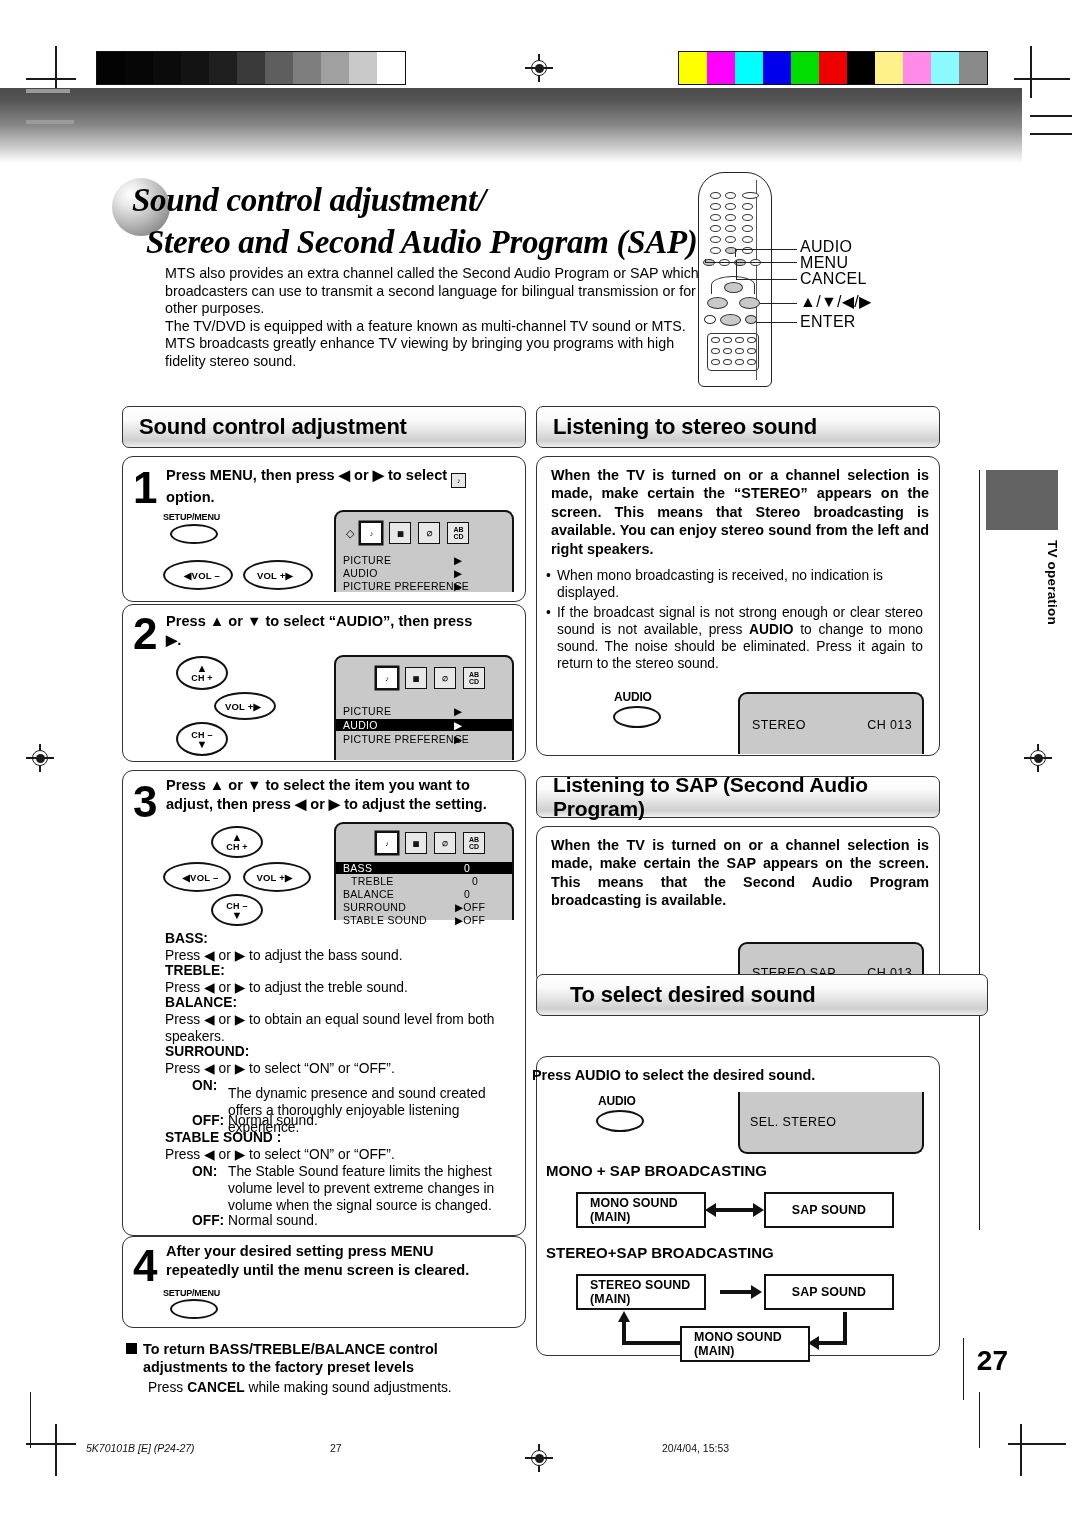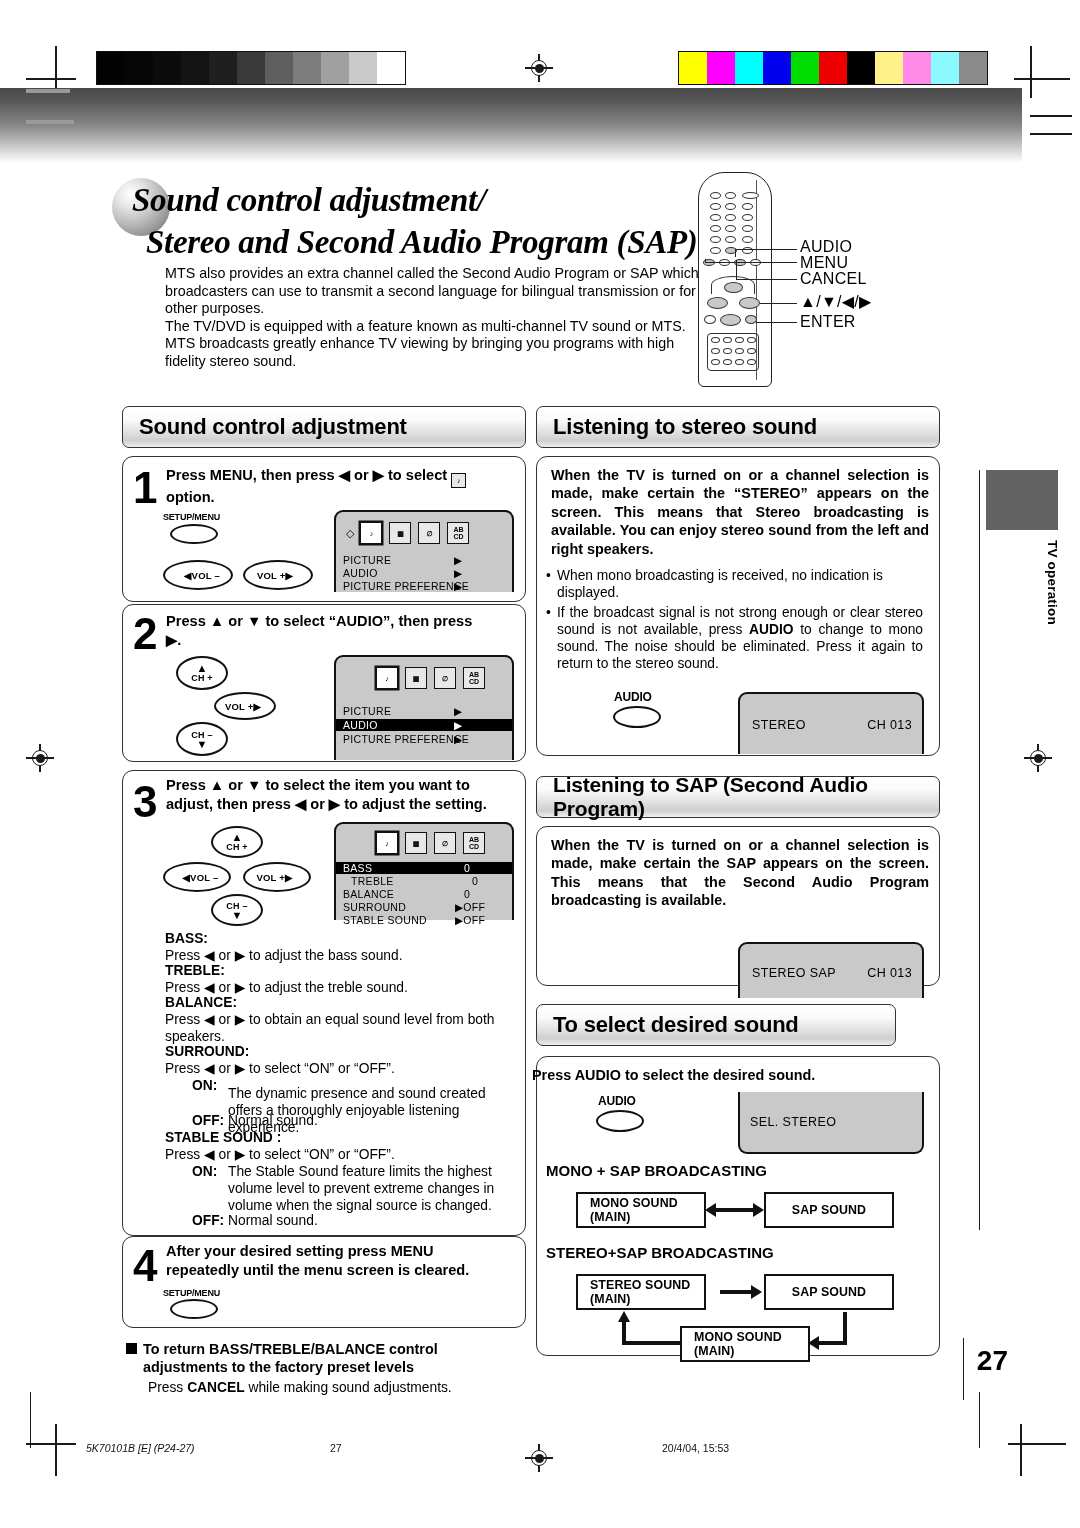--- a/index.html
+++ b/index.html
@@ -521,21 +521,21 @@
 <div class="banner" style="left:536px; top:776px; width:404px;">
   <span style="font-size:21px;">Listening to SAP (Second Audio Program)</span>
 </div>
 <div class="rbox" style="left:536px; top:826px; width:404px; height:160px;"></div>
 <div class="para bold" style="left:551px; top:836px; width:378px; text-align:justify;">When the TV is turned on or a channel selection is made, make certain the SAP appears on the screen. This means that the Second Audio Program broadcasting is available.</div>
 <div class="osd" style="left:738px; top:922px; width:186px; height:56px;margin-top:20px;">
   <span class="osd-screen-text" style="left:12px; top:22px;">STEREO  SAP</span>
   <span class="osd-screen-text" style="right:10px; top:22px;">CH 013</span>
 </div>
 
-<div class="banner" style="left:536px; top:1004px; width:360px;">
+<div class="banner" style="left:536px; top:974px; width:452px;padding-left:17px;">
   <span>To select desired sound</span>
 </div>
 <div class="rbox" style="left:536px; top:1056px; width:404px; height:300px;"></div>
 <div class="para bold" style="left:532px; top:1066px; width:384px;">Press AUDIO to select the desired sound.</div>
 <div class="keylbl" style="left:598px; top:1094px; font-size:12px;">AUDIO</div>
 <div class="plainell" style="left:596px; top:1110px; width:48px; height:22px;"></div>
 <div class="osd" style="left:738px; top:1092px; width:186px; height:62px; border-radius:0 0 9px 9px; border-top:none; border-bottom:2.4px solid #111;"></div>
 <span class="osd-screen-text" style="position:absolute; left:750px; top:1115px;text-align:right;">SEL. STEREO</span>
 
 <div class="para bold" style="left:546px; top:1162px; font-size:15px;">MONO + SAP BROADCASTING</div>

